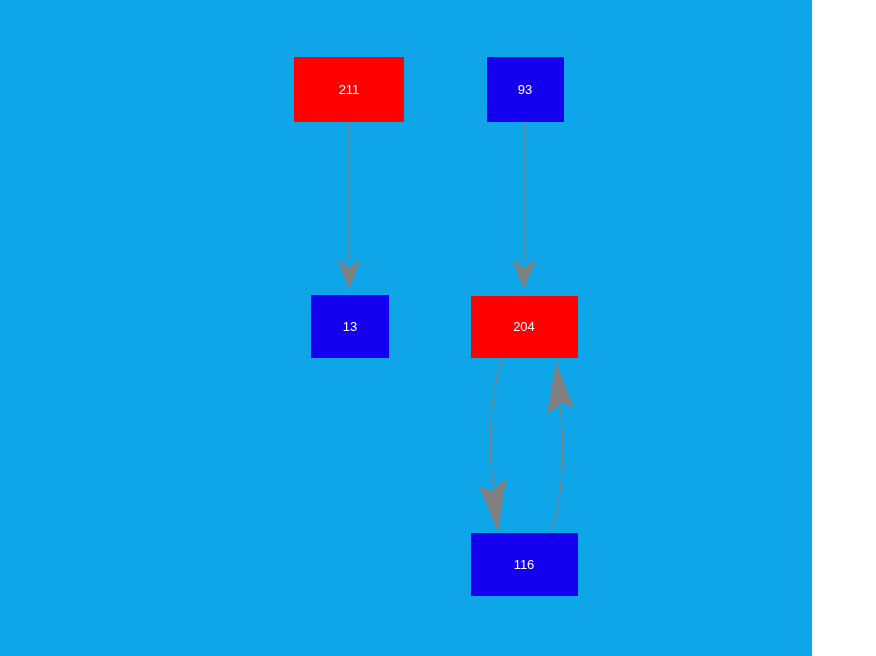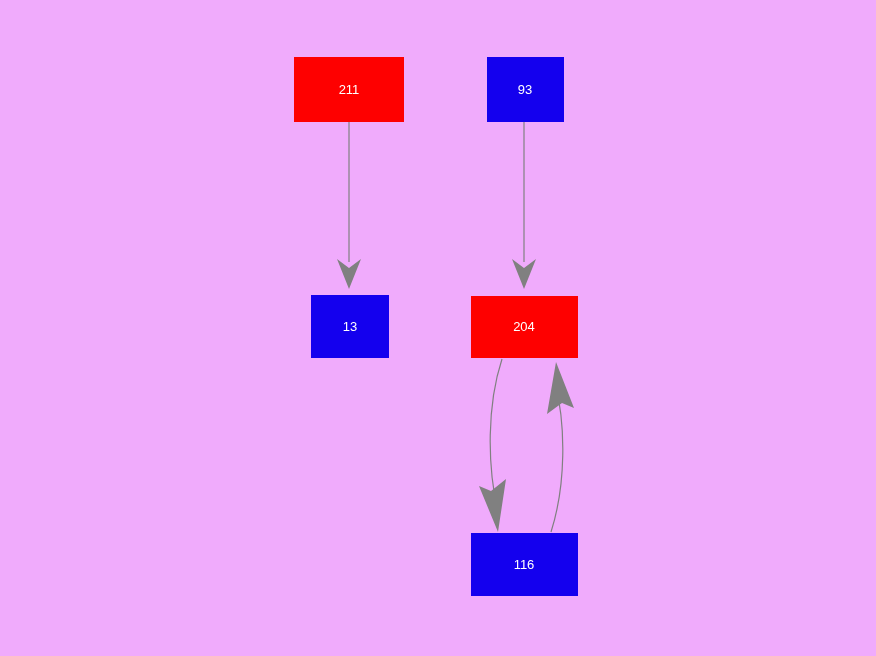--- a/index.html
+++ b/index.html
@@ -2,23 +2,23 @@
 <html><head>
 <meta charset="utf-8">
 <style>
   html, body {
     margin: 0;
     padding: 0;
     background: #ffffff;
   }
   #canvas {
     position: relative;
-    width: 876px;
+    width: 812px;
     height: 656px;
-    background: #f0abfc;
+    background: #0ea5e9;
     overflow: hidden;
     font-family: "Liberation Sans", sans-serif;
   }
   #graph-svg {
     position: absolute;
     left: 0;
     top: 0;
     width: 876px;
     height: 656px;
   }

